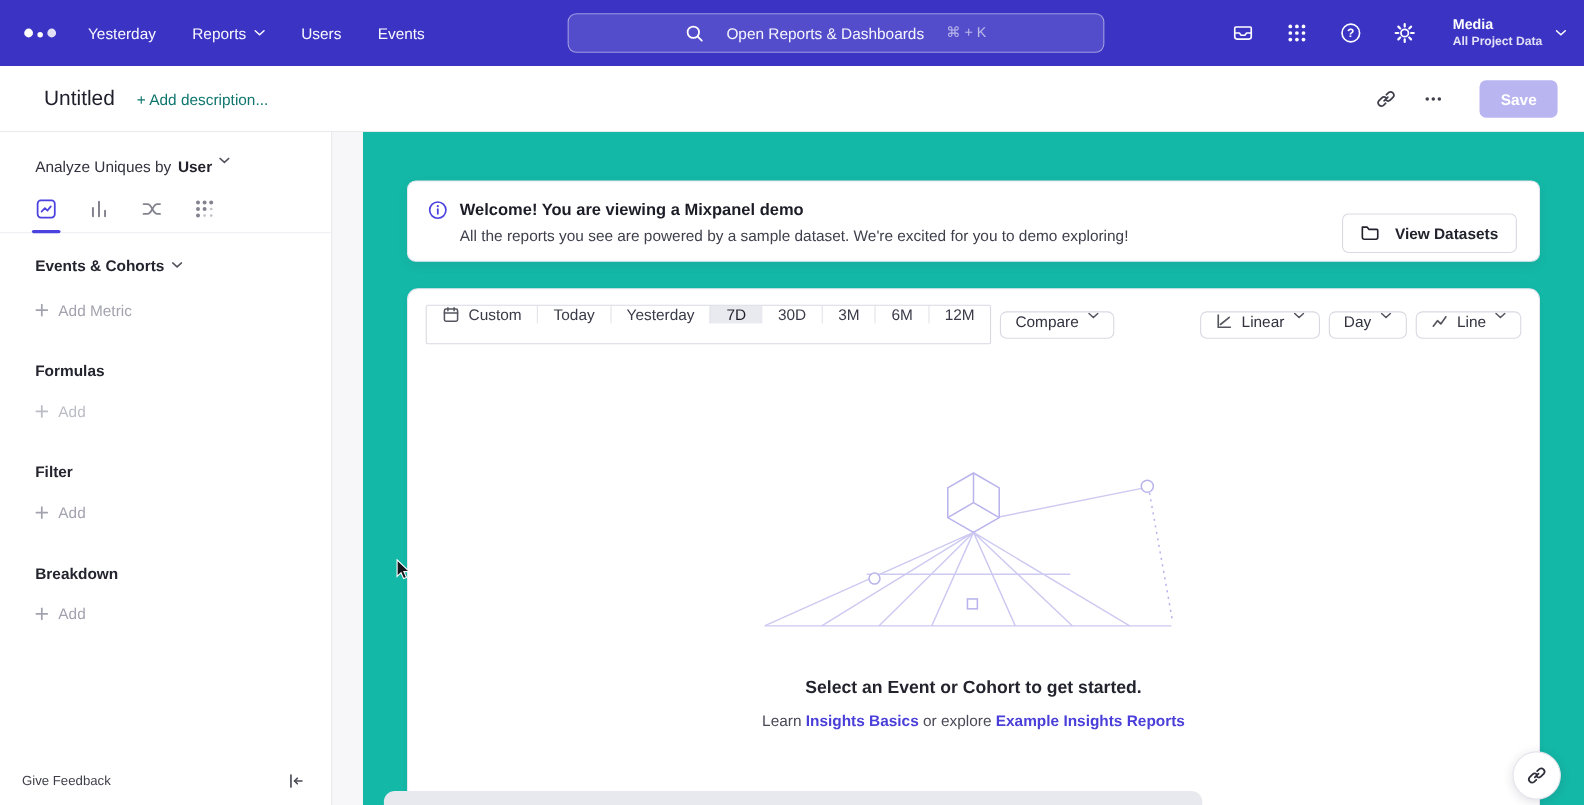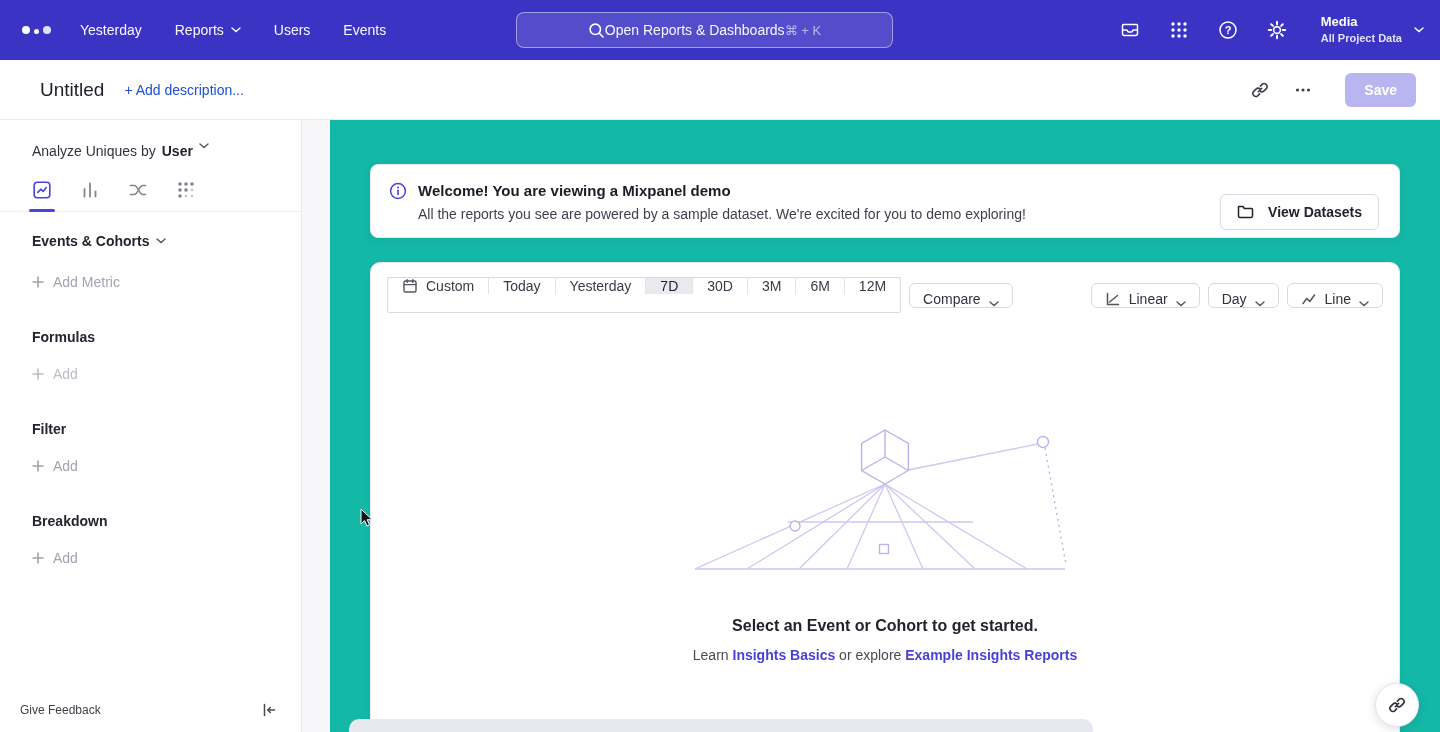--- a/index.html
+++ b/index.html
@@ -22,43 +22,43 @@
   .topnav-left { display:flex; align-items:center; padding-left:20px; }
   .logo { width:36px; height:24px; position:relative; cursor:pointer; }
   .logo .d1 { position:absolute; left:2px; top:8px; width:8px; height:8px; border-radius:50%; background:#fff; }
   .logo .d2 { position:absolute; left:14px; top:11px; width:5px; height:5px; border-radius:50%; background:#fff; }
   .logo .d3 { position:absolute; left:23px; top:8px; width:8px; height:8px; border-radius:50%; background:#fff; opacity:.85; }
   .nav-items { display:flex; align-items:center; gap:33px; margin-left:24px; }
   .nav-item { display:flex; align-items:center; gap:7px; font-size:14px; font-weight:500; color:rgba(255,255,255,.97); cursor:pointer; white-space:nowrap; }
   .chev { flex:0 0 auto; }
 
   .nav-search {
-    position:absolute; left:516px; top:12px; width:377px; height:36px;
+    position:absolute; left:516px; top:12px; width:488px; height:36px;
     background:rgba(255,255,255,.13); border:1px solid rgba(255,255,255,.45);
     border-radius:8px; display:flex; align-items:center; justify-content:center;
-    gap:0; cursor:pointer;
+    gap:20px; cursor:pointer;
   }
   .nav-search .ph { font-size:14px; color:rgba(255,255,255,.95); }
   .nav-search .sc { font-size:13px; color:rgba(255,255,255,.6); }
 
   .topnav-right { position:absolute; right:16px; top:0; height:60px; display:flex; align-items:center; gap:27px; }
   .tn-icon { color:#fff; cursor:pointer; display:flex; align-items:center; justify-content:center; width:22px; height:22px; }
   .project-sel { display:flex; align-items:center; gap:12px; cursor:pointer; padding-left:6px; }
   .project-texts { display:flex; flex-direction:column; line-height:1.3; }
   .project-name { font-size:13px; font-weight:700; }
   .project-dataset { font-size:11px; font-weight:600; color:rgba(255,255,255,.85); }
 
   
   .report-header {
     position:absolute; top:60px; left:0; right:0; height:60px; background:#fff;
     border-bottom:1px solid #eaeaef; display:flex; align-items:center;
     padding:0 24px 0 40px; z-index:10;
   }
   .report-title { font-size:19px; font-weight:500; color:#1f1f2b; }
-  .report-desc { margin-left:20px; font-size:14px; color:#1d4ed8; cursor:text; }
+  .report-desc { margin-left:20px; font-size:14px; color:#0f766e; cursor:text; }
   .header-actions { margin-left:auto; display:flex; align-items:center; gap:9px; }
   .icon-btn { width:34px; height:34px; border-radius:6px; display:flex; align-items:center; justify-content:center; color:#3f3f4c; cursor:pointer; background:transparent; border:none; }
   .save-btn { margin-left:16px; height:34px; padding:0 19px; background:#b9b5f1; color:#fff; font-size:14px; font-weight:700; border:none; border-radius:6px; cursor:default; }
 
   
   .sidebar {
     position:absolute; top:120px; left:0; bottom:0; width:302px; background:#fff;
     border-right:1px solid #e8e8ee; z-index:5;
   }
   .analyze-row { display:flex; align-items:center; gap:6px; margin:23px 0 0 32px; font-size:14px; color:#33333f; }
@@ -101,21 +101,21 @@
   .chart-card {
     position:absolute; left:40px; right:40px; top:142px; height:482px;
     background:#fff; border:1px solid #e6e6ee; border-radius:10px;
     box-shadow:0 2px 6px rgba(40,40,90,.04); z-index:1;
   }
   .toolbar { display:flex; align-items:center; padding:14px 16px; }
   .seg-group { display:flex; align-items:flex-start; height:36px; border:1px solid #d9d9e3; border-radius:2px; overflow:hidden; background:#fff; }
   .seg { display:flex; align-items:center; gap:8px; padding:0 14px; font-size:14px; color:#3a3a48; cursor:pointer; white-space:nowrap; }
   .seg + .seg { border-left:1px solid #e3e3ea; }
   .seg.selected { background:#e9e9f0; color:#1f1f2b; }
-  .tb-btn { display:flex; align-items:flex-end; gap:8px; height:25px; padding:0 13px; border:1px solid #d9d9e3; border-radius:6px; background:#fff; font-size:14px; color:#32323f; cursor:pointer; white-space:nowrap; }
+  .tb-btn { display:flex; align-items:flex-start; gap:8px; height:25px; padding:0 13px; border:1px solid #d9d9e3; border-radius:6px; background:#fff; font-size:14px; color:#32323f; cursor:pointer; white-space:nowrap; }
   .compare-btn { margin-left:8px; }
   .tb-right { margin-left:auto; display:flex; gap:8px; }
   .tb-chev { color:#55555f; }
 
   .chart-body { text-align:center; }
   .illustration { margin:100px auto 0; }
   .empty-title { margin-top:40px; font-size:16px; font-weight:700; color:#23232e; }
   .empty-sub { margin-top:12px; font-size:14px; color:#4a4a57; }
   .empty-sub .lnk { color:#4a3fd9; font-weight:600; cursor:pointer; }
 

